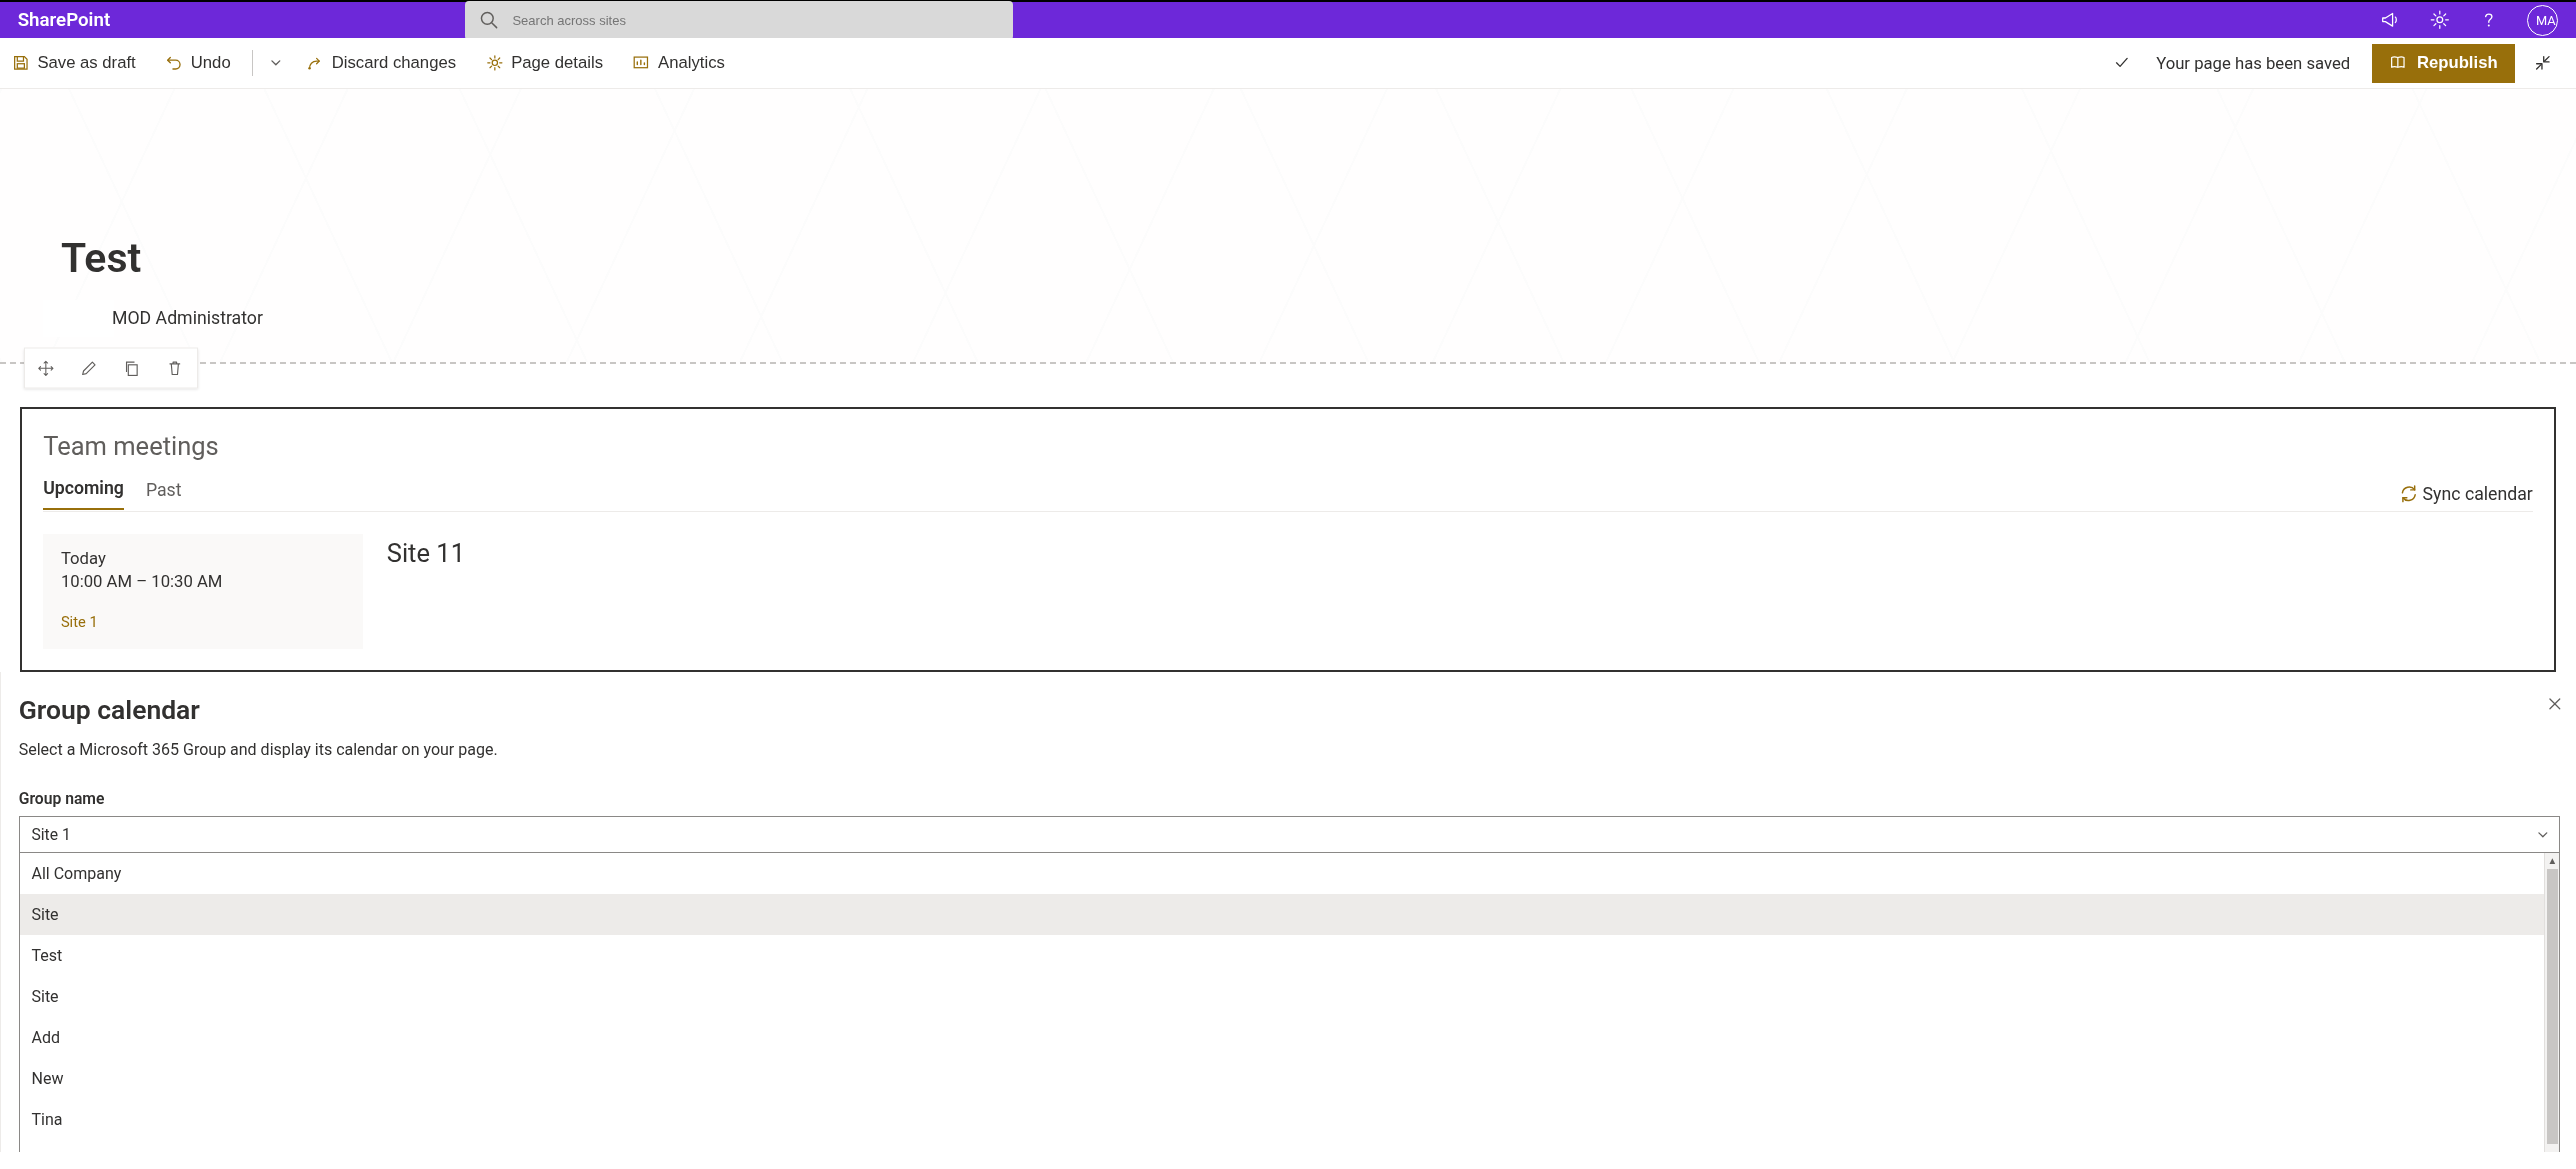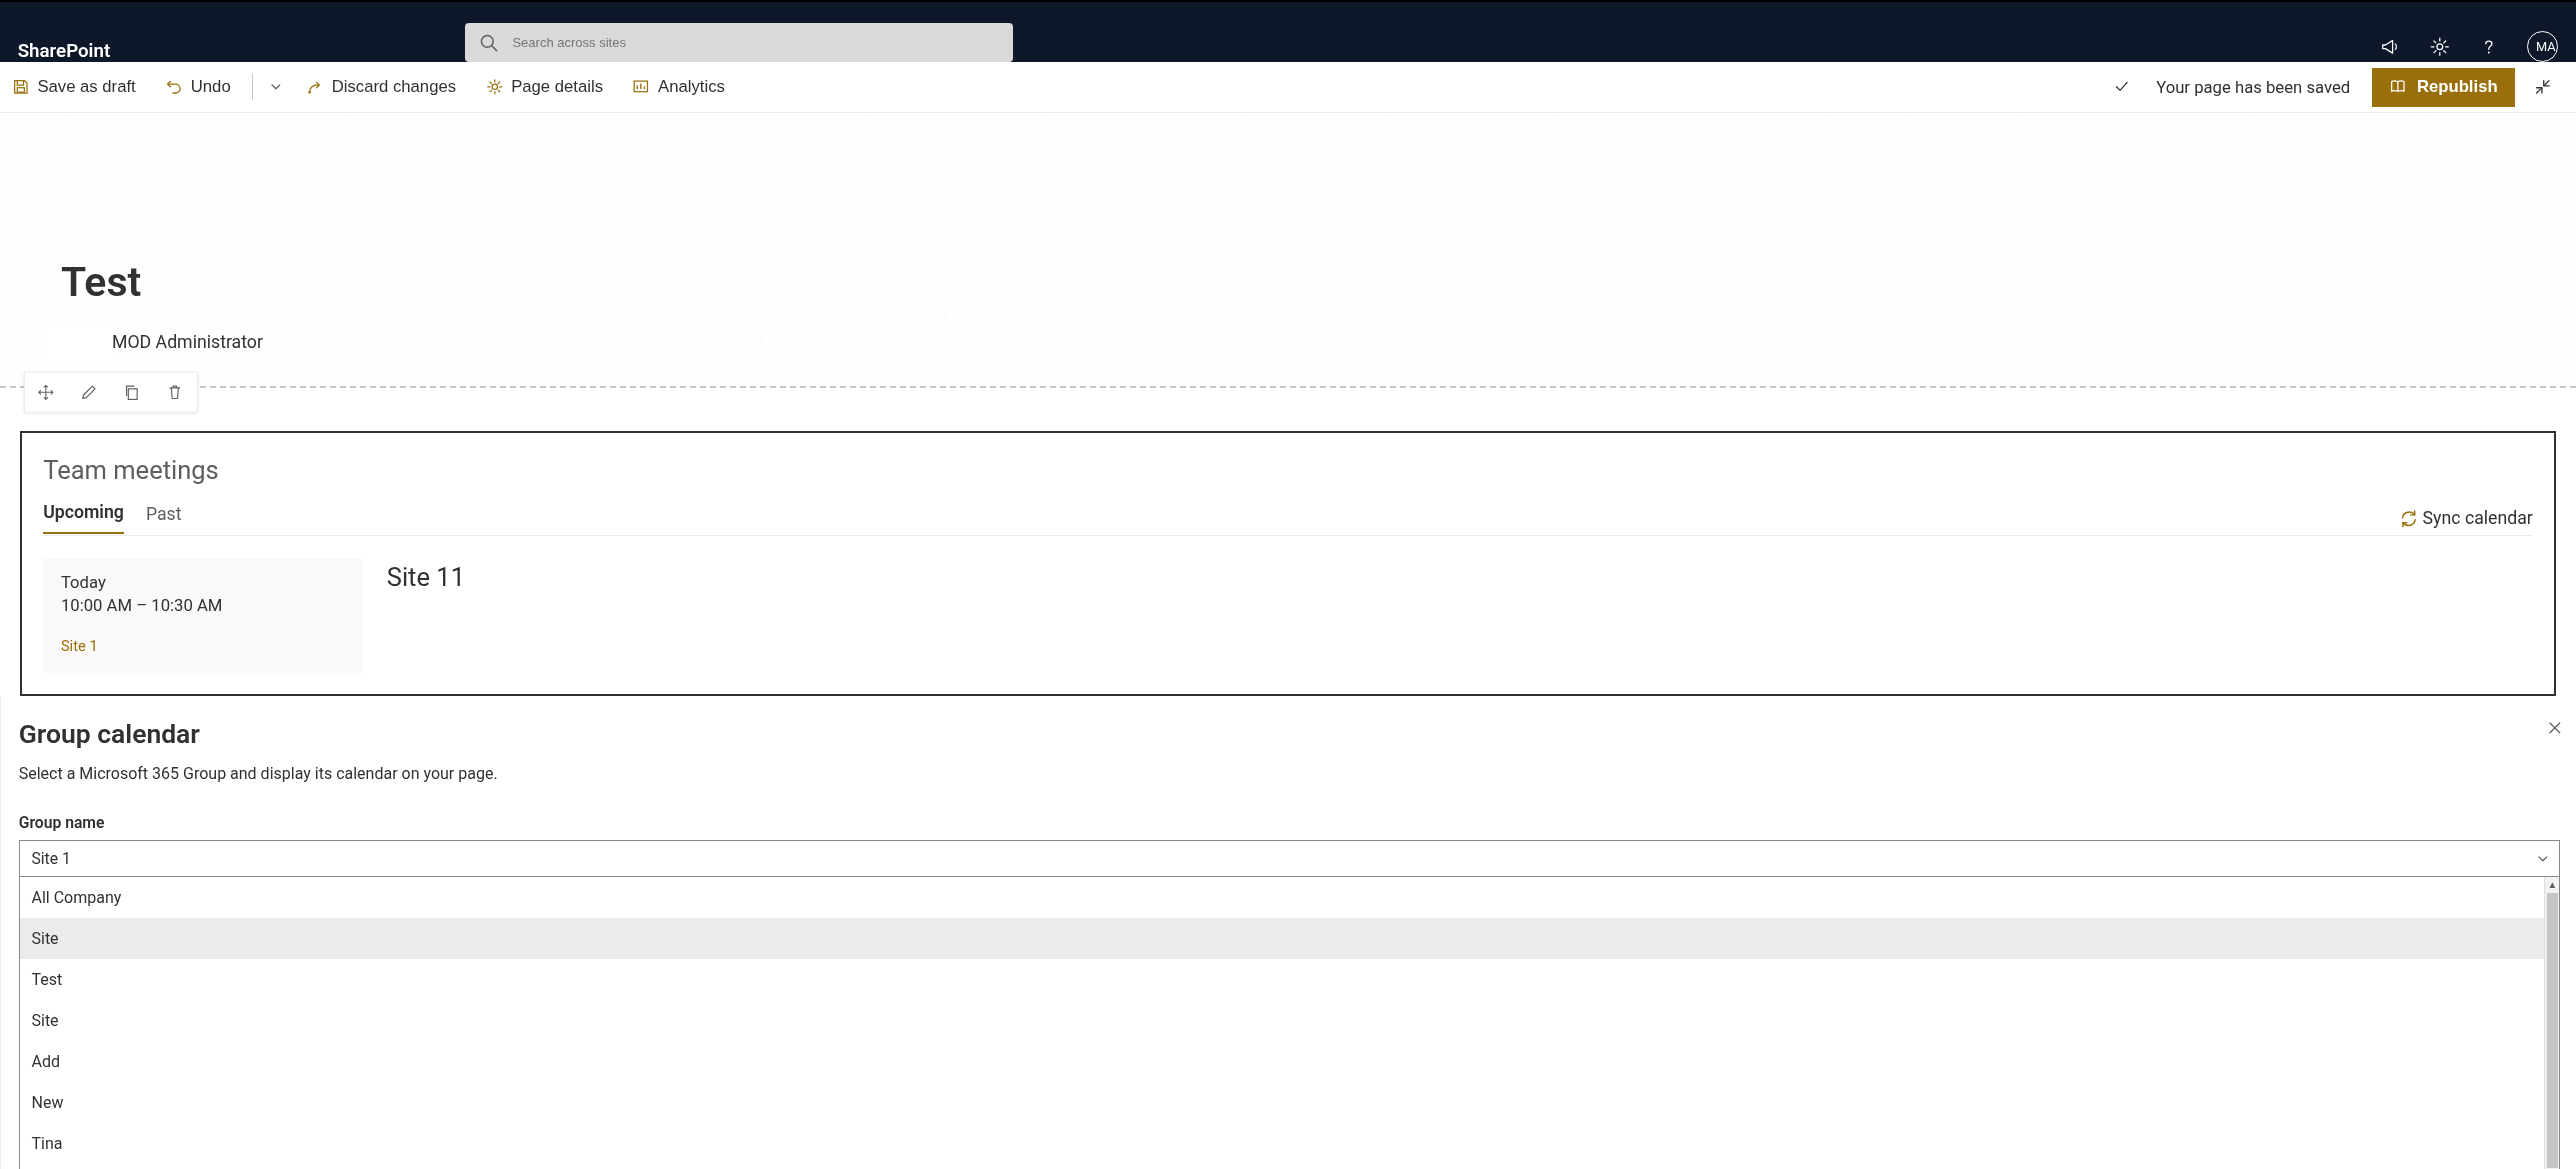--- a/index.html
+++ b/index.html
@@ -1,24 +1,24 @@
 <!DOCTYPE html>
 <html><head>
 <meta charset="utf-8">
 <style>
   * { box-sizing: border-box; }
   html, body { margin:0; padding:0; font-family: "Segoe UI", "Segoe UI Web (West European)", -apple-system, BlinkMacSystemFont, Roboto, "Helvetica Neue", sans-serif; font-size:15.7px; color:#323130; background:#fff; }
   svg { display:block; }
 
   
   .app-bar {
-    height:62px;
-    background:#0f172a;
+    height:38px;
+    background:#6d28d9;
     display:flex;
-    align-items:flex-end;
+    align-items:center;
     color:#fff;
     padding:0 17.7px;
     gap:15.7px;
     border-top:2.9px solid #000;
   }
   .brand { font-size:18.7px; font-weight:600; flex:0 0 auto; min-width:432px; }
   .search-wrap { flex:0 0 auto; }
   .search-box {
     width:548px; height:39px; border-radius:3.9px;
     background:#D9D9D9; display:flex; align-items:center;
@@ -96,21 +96,21 @@
   .canvas-area { position:relative; padding:0 0 0 0; }
   .wp-card {
     margin:43px 19.6px 0 19.6px; border:2px solid #323130;
     padding:17.7px 21.6px 21.6px 21.6px;
   }
   .wp-title { font-size:25.5px; font-weight:400; color:#605e5c; margin:3.9px 0 17.7px 0; }
   .wp-tabs-row { display:flex; align-items:center; justify-content:space-between; border-bottom:1px solid transparent; }
   .wp-tabs { display:flex; gap:22px; align-items:flex-end; }
   .wp-tab { font-size:17.7px; padding-bottom:9.8px; color:#605e5c; cursor:pointer; }
   .wp-tab.active { font-weight:600; color:#323130; border-bottom:2.9px solid #986F0B; }
-  .sync-btn { display:flex; align-items:flex-end; gap:4px; font-size:17.7px; color:#323130; cursor:pointer; }
+  .sync-btn { display:flex; align-items:center; gap:4px; font-size:17.7px; color:#323130; cursor:pointer; }
   .sync-btn .ico { color:#986F0B; }
 
   .event-row { display:flex; gap:23.6px; margin-top:21.6px; }
   .event-chip {
     width:320px; background:#faf9f8; padding:15.7px 17.7px 17.7px 17.7px;
   }
   .event-chip .day { font-size:16.7px; color:#323130; margin-bottom:3.9px; }
   .event-chip .time { font-size:16.7px; color:#323130; margin-bottom:21.6px; }
   .event-chip .site { font-size:14.7px; color:#986F0B; }
   .event-title { font-size:25.5px; color:#323130; padding-top:3.9px; }

